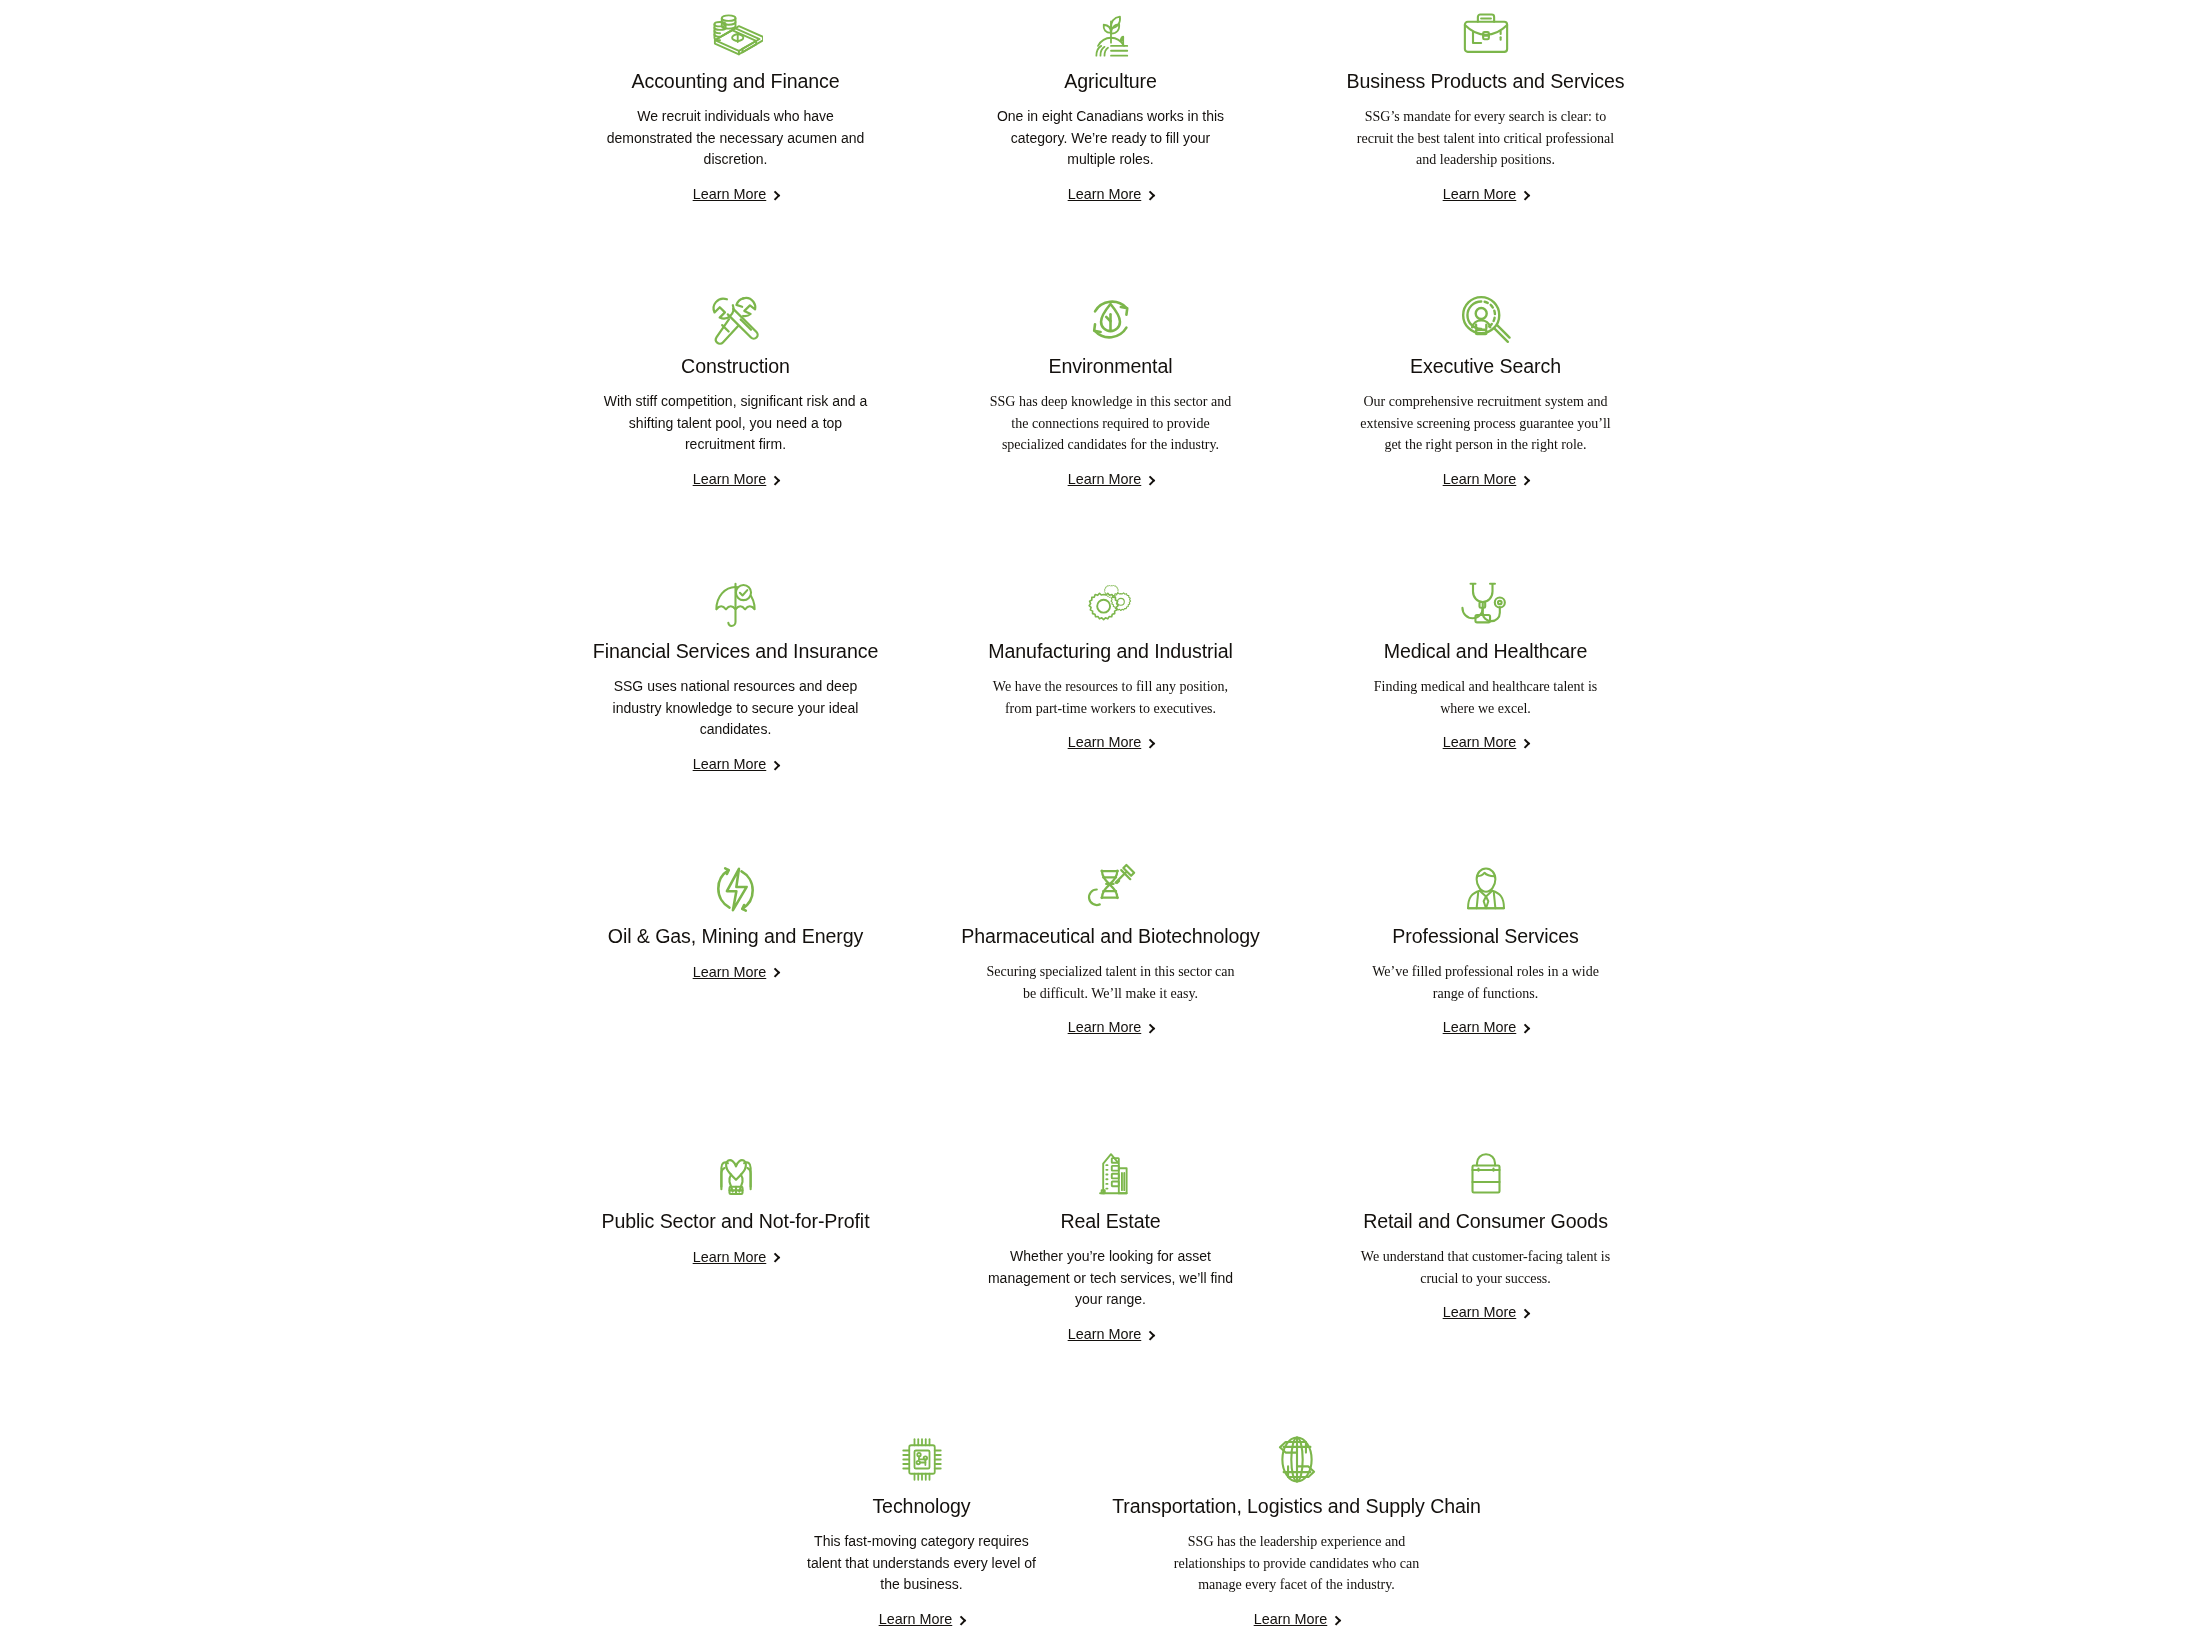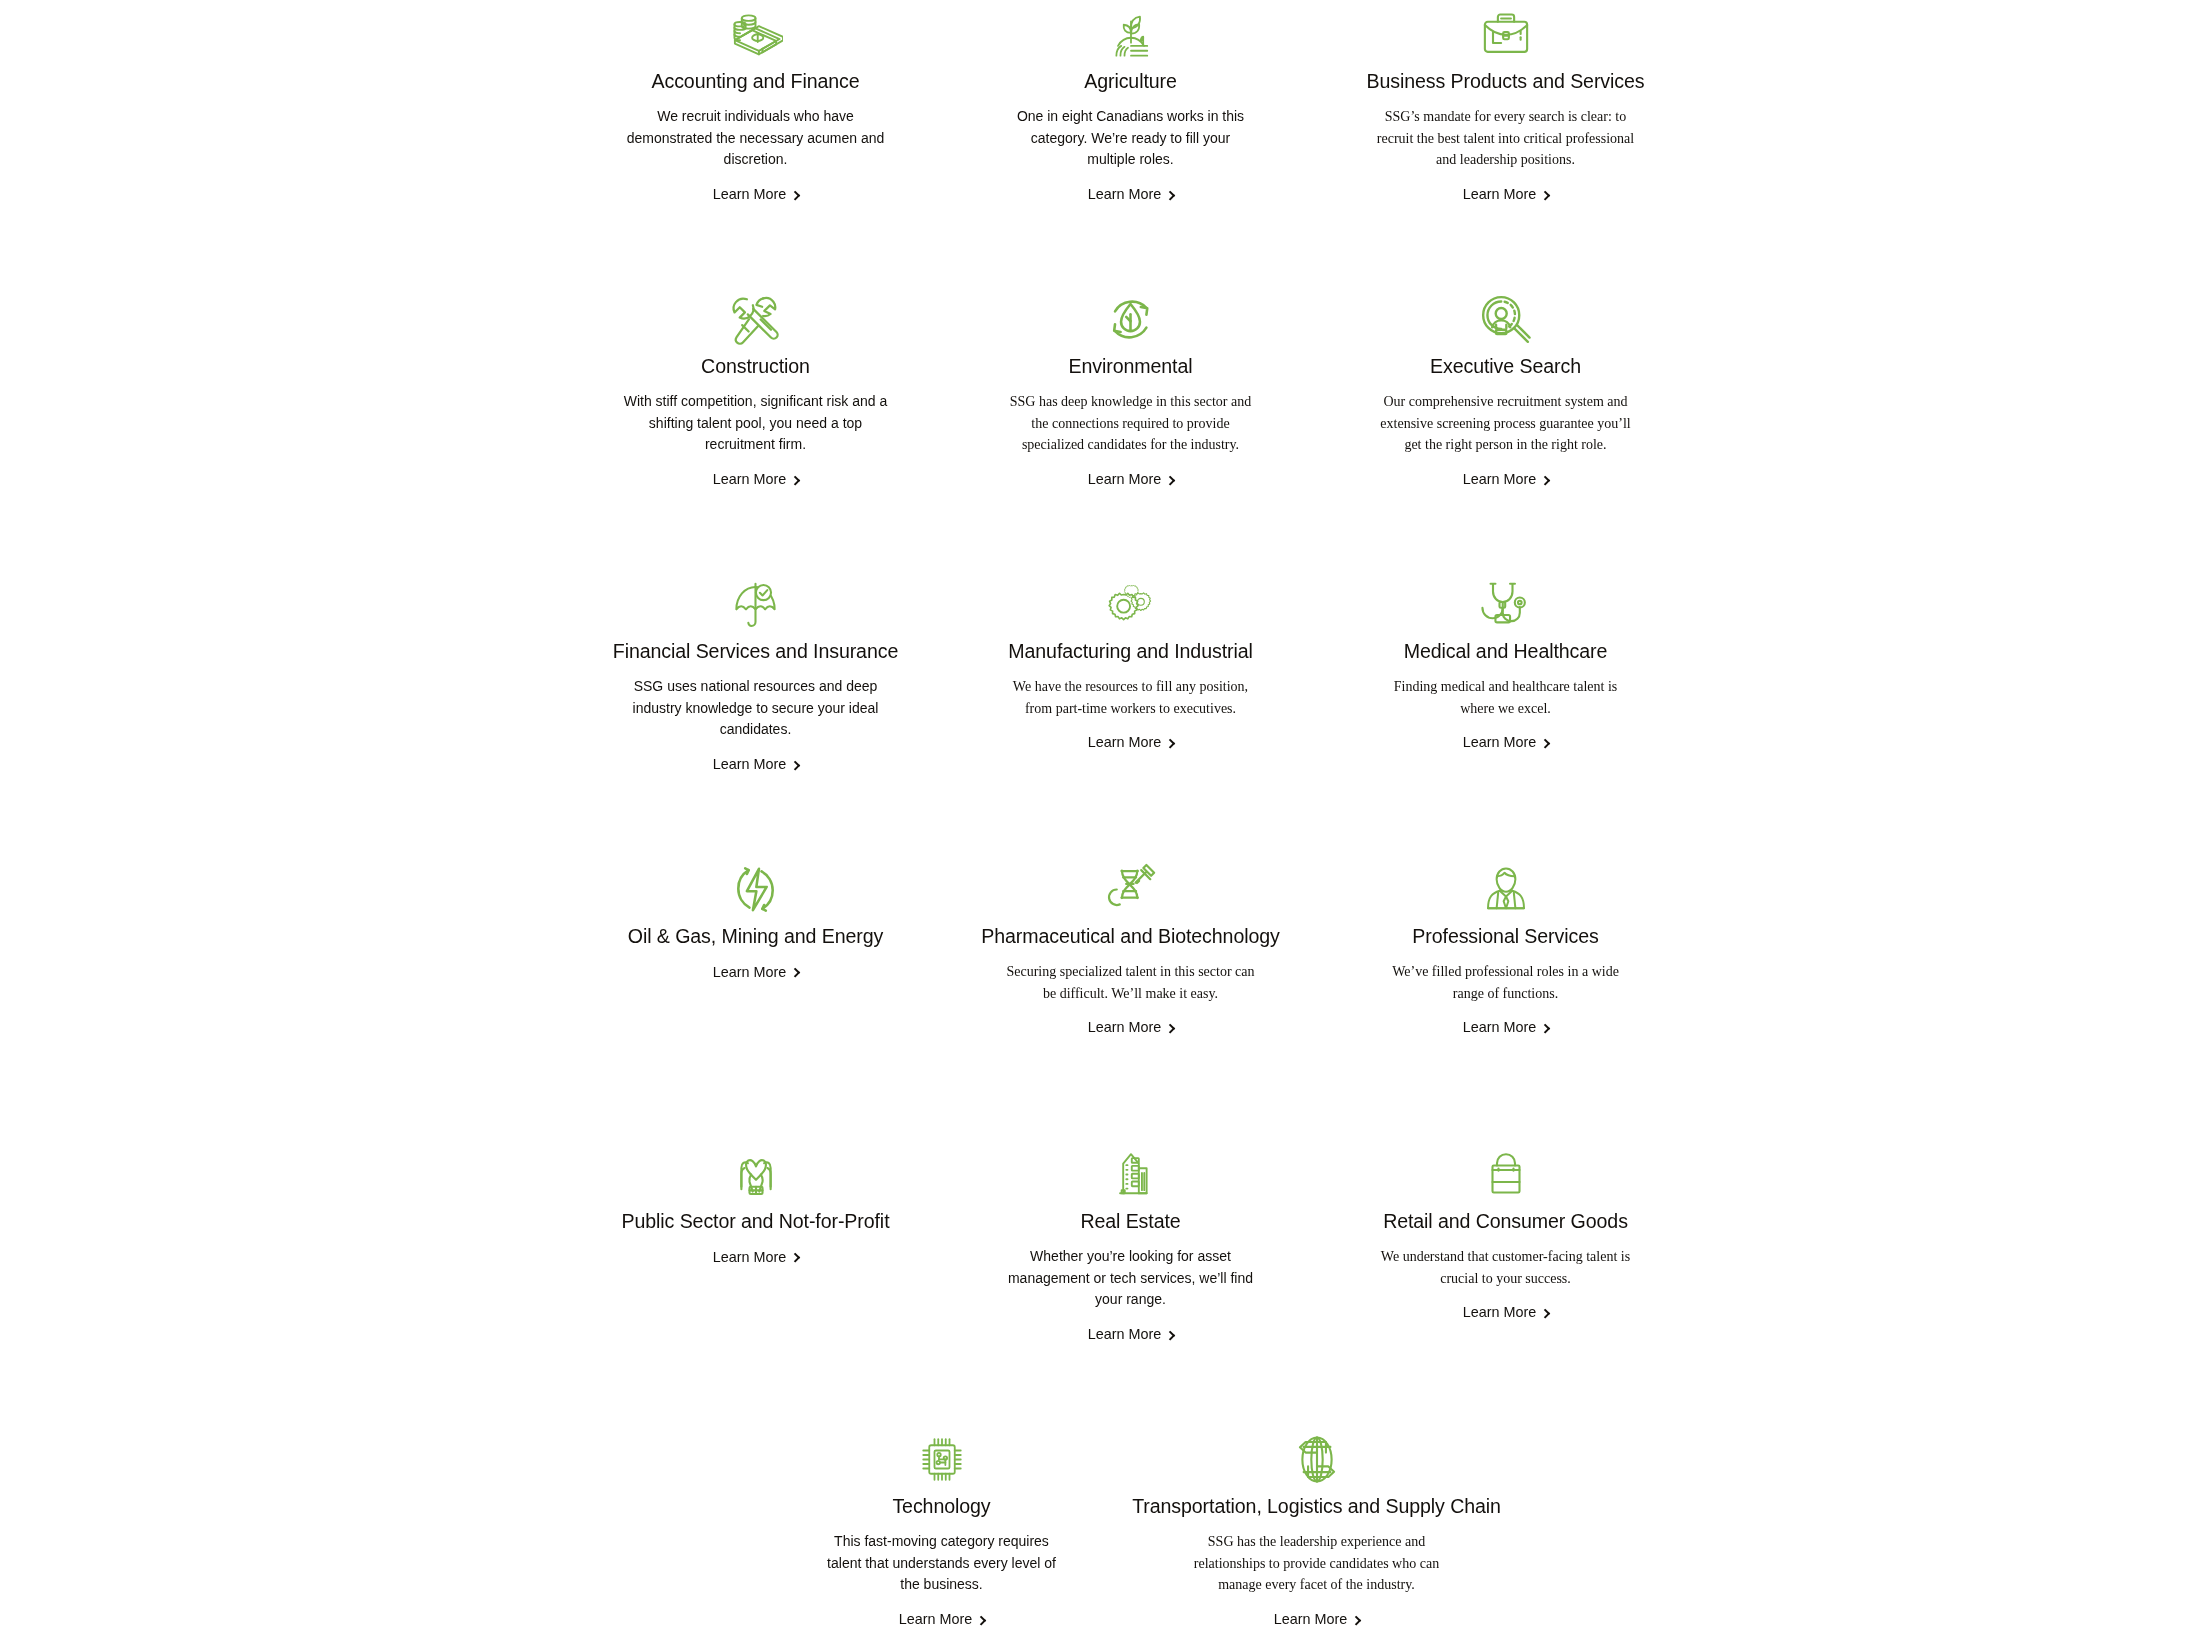--- a/index.html
+++ b/index.html
@@ -12,21 +12,21 @@
   }
   .page {
     position: relative;
     width: 2205px;
     height: 1647px;
     overflow: hidden;
     background: #ffffff;
   }
   .grid {
     position: absolute;
-    left: 568px;
+    left: 548px;
     top: 0px;
     width: 1127px;
   }
   .row {
     display: flex;
     width: 1127px;
   }
   .row-main { height: 285px; }
   .card {
     width: 375px;
@@ -71,21 +71,21 @@
     font-size: 14.4px;
     line-height: 1;
     color: #13100d;
     text-align: center;
     display: inline-flex;
     align-items: center;
     gap: 5.6px;
     cursor: pointer;
     text-decoration: none;
   }
-  .learn-more .lm-label { white-space: nowrap; }
+  .learn-more .lm-label { white-space: nowrap; text-decoration: underline; }
   .chev {
     display: inline-block;
     width: 6.5px;
     height: 6.5px;
     border-right: 2.3px solid #13100d;
     border-top: 2.3px solid #13100d;
     transform: rotate(45deg);
     position: relative;
     top: 0.5px;
   }

